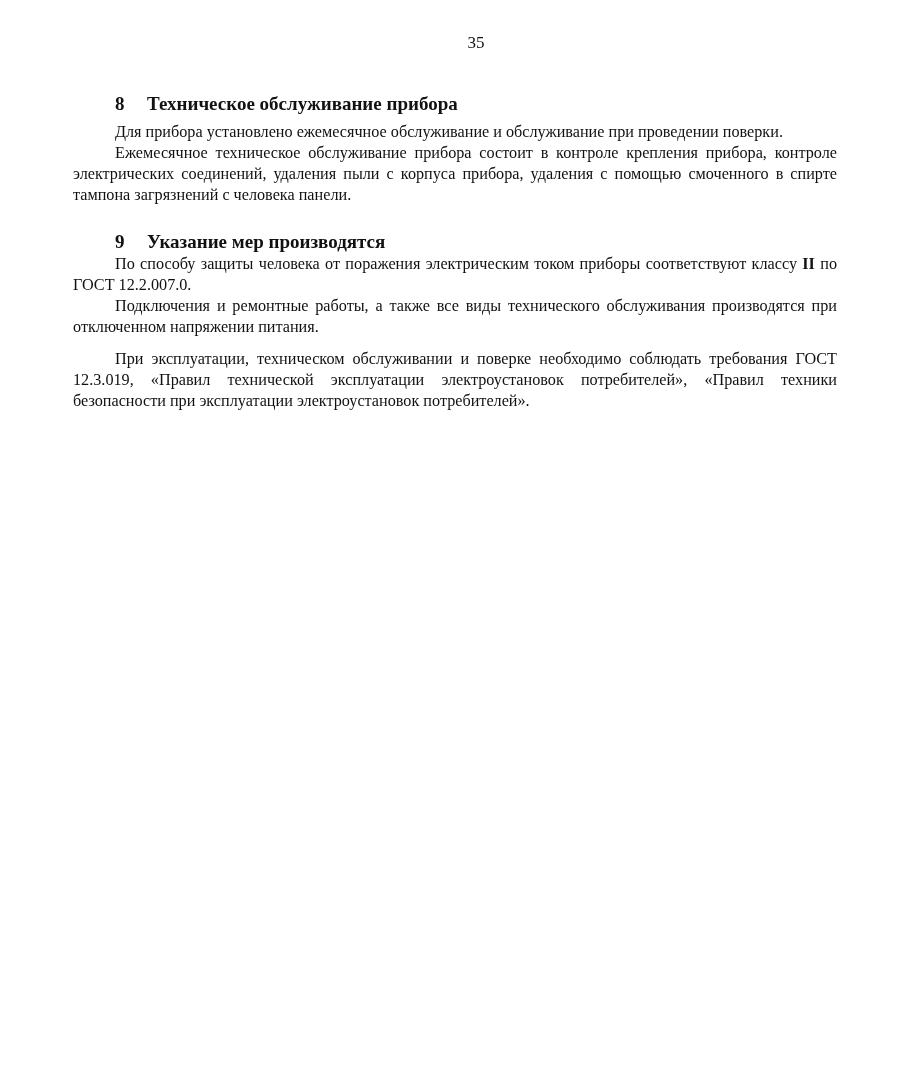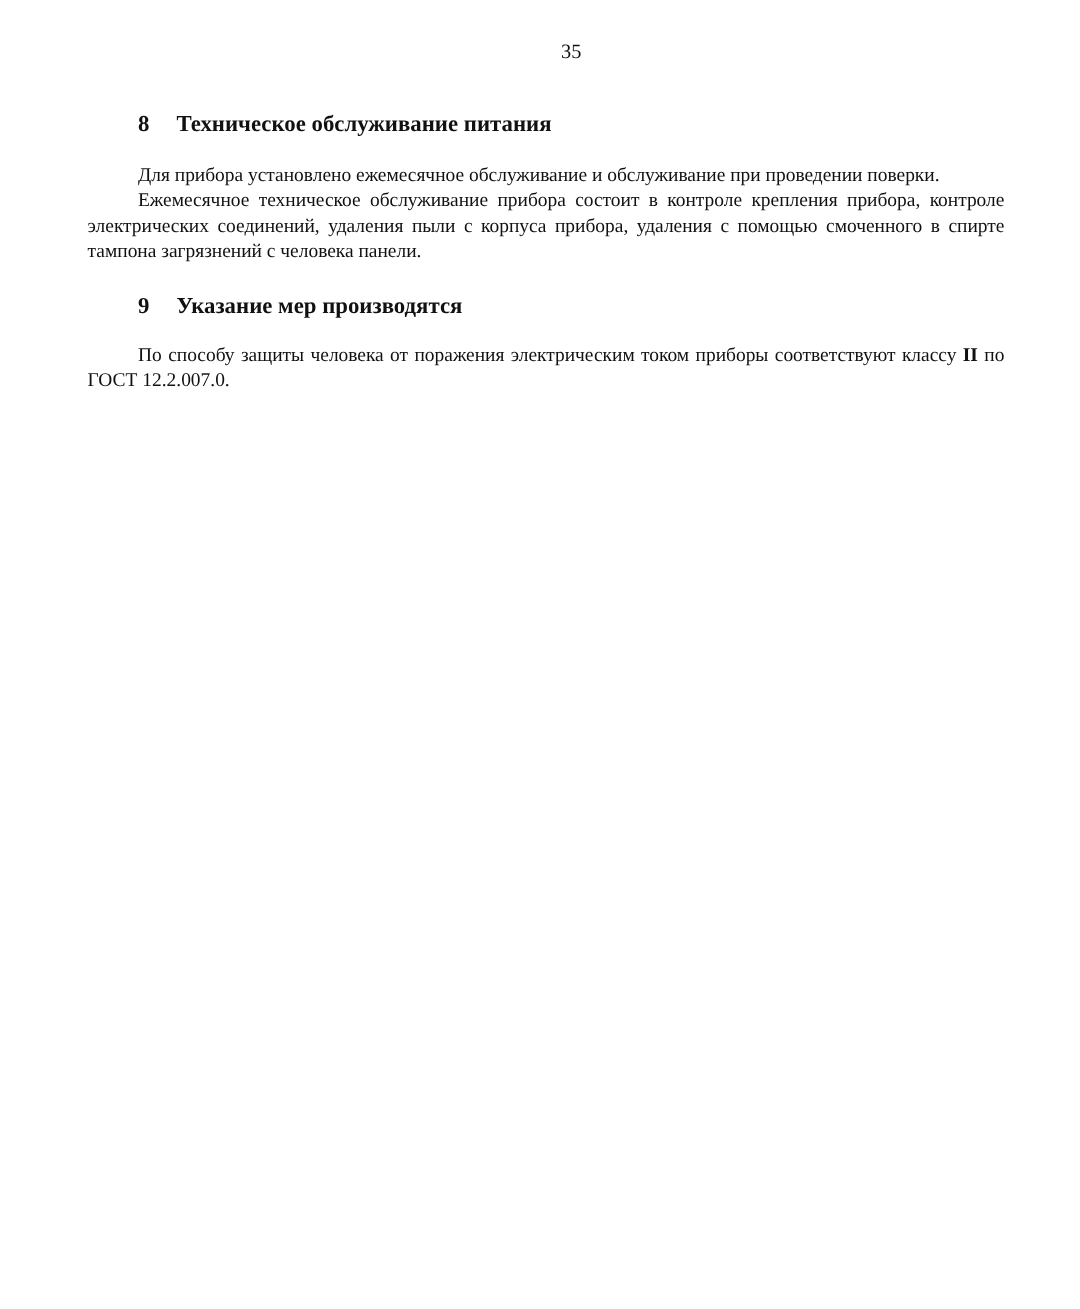--- a/index.html
+++ b/index.html
@@ -42,45 +42,47 @@
       display: inline-block;
       width: 32px;
     }
     .para {
       font-size: 16.2px;
       line-height: 21px;
       text-align: justify;
       text-indent: 42px;
       margin: 0;
     }
-    .sec8-body { margin-top: 20px; }
+    .sec8-body { margin-top: 6px; }
     .sec9-heading { margin-top: 24px; }
-    .sec9-body { margin-top: 18px; }
+    .sec9-body { }
     .gap-para { margin-top: 11px; }
     b.cls { font-weight: bold; }
   </style>
 </head>
 <body>
 
 <div class="page-number">35</div>
 
 <div class="content">
 
   <h2 class="section-heading">
     <span class="num">8</span>
-    <span>Техническое обслуживание питания</span>
+    <span>Техническое обслуживание прибора</span>
   </h2>
 
   <div class="sec8-body">
     <p class="para">Для прибора установлено ежемесячное обслуживание и обслуживание при проведении поверки.</p>
     <p class="para">Ежемесячное техническое обслуживание прибора состоит в контроле крепления прибора, контроле электрических соединений, удаления пыли с корпуса прибора, удаления с помощью смоченного в спирте тампона загрязнений с человека панели.</p>
   </div>
 
   <h2 class="section-heading sec9-heading">
     <span class="num">9</span>
     <span>Указание мер производятся</span>
   </h2>
 
   <div class="sec9-body">
     <p class="para"><span>По способу защиты человека от поражения  электрическим током приборы  соответствуют классу </span><b class="cls">II</b><span> по  ГОСТ 12.2.007.0.</span></p>
+    <p class="para">Подключения и ремонтные работы, а также все виды технического обслуживания  производятся при отключенном напряжении питания.</p>
+    <p class="para gap-para">При эксплуатации, техническом обслуживании и поверке необходимо соблюдать требования ГОСТ 12.3.019,  «Правил технической эксплуатации электроустановок потребителей», «Правил техники безопасности при эксплуатации электроустановок потребителей».</p>
   </div>
 
 </div>
 
 </body></html>

